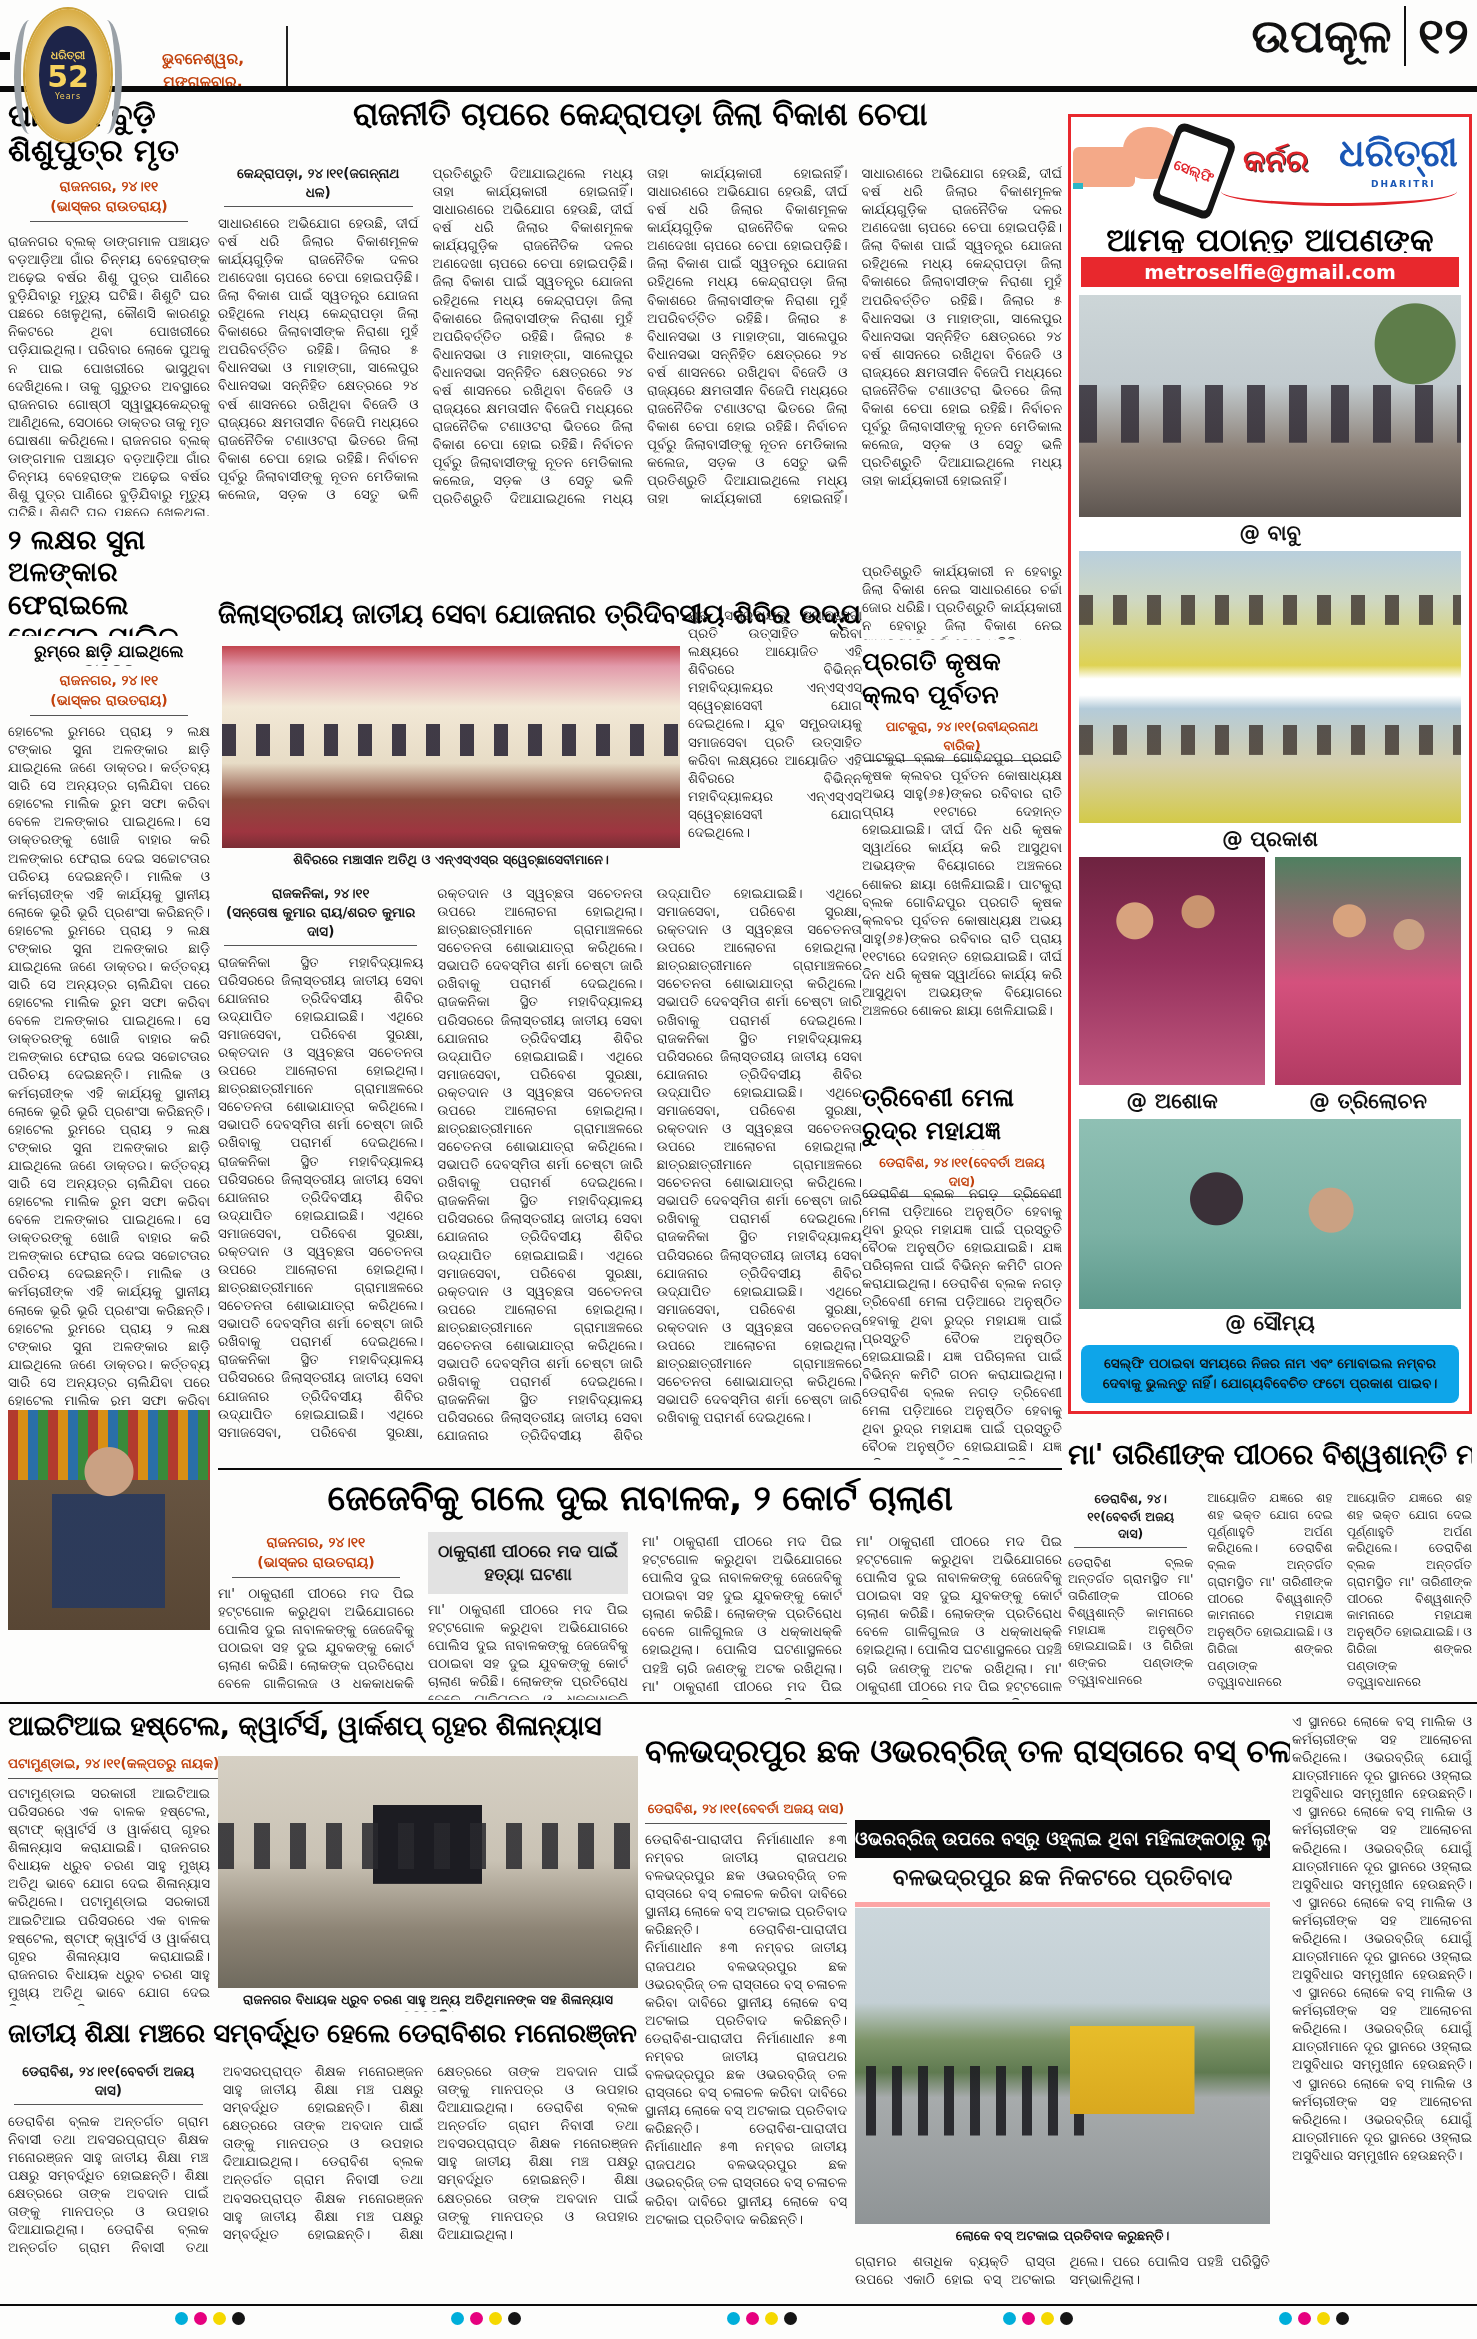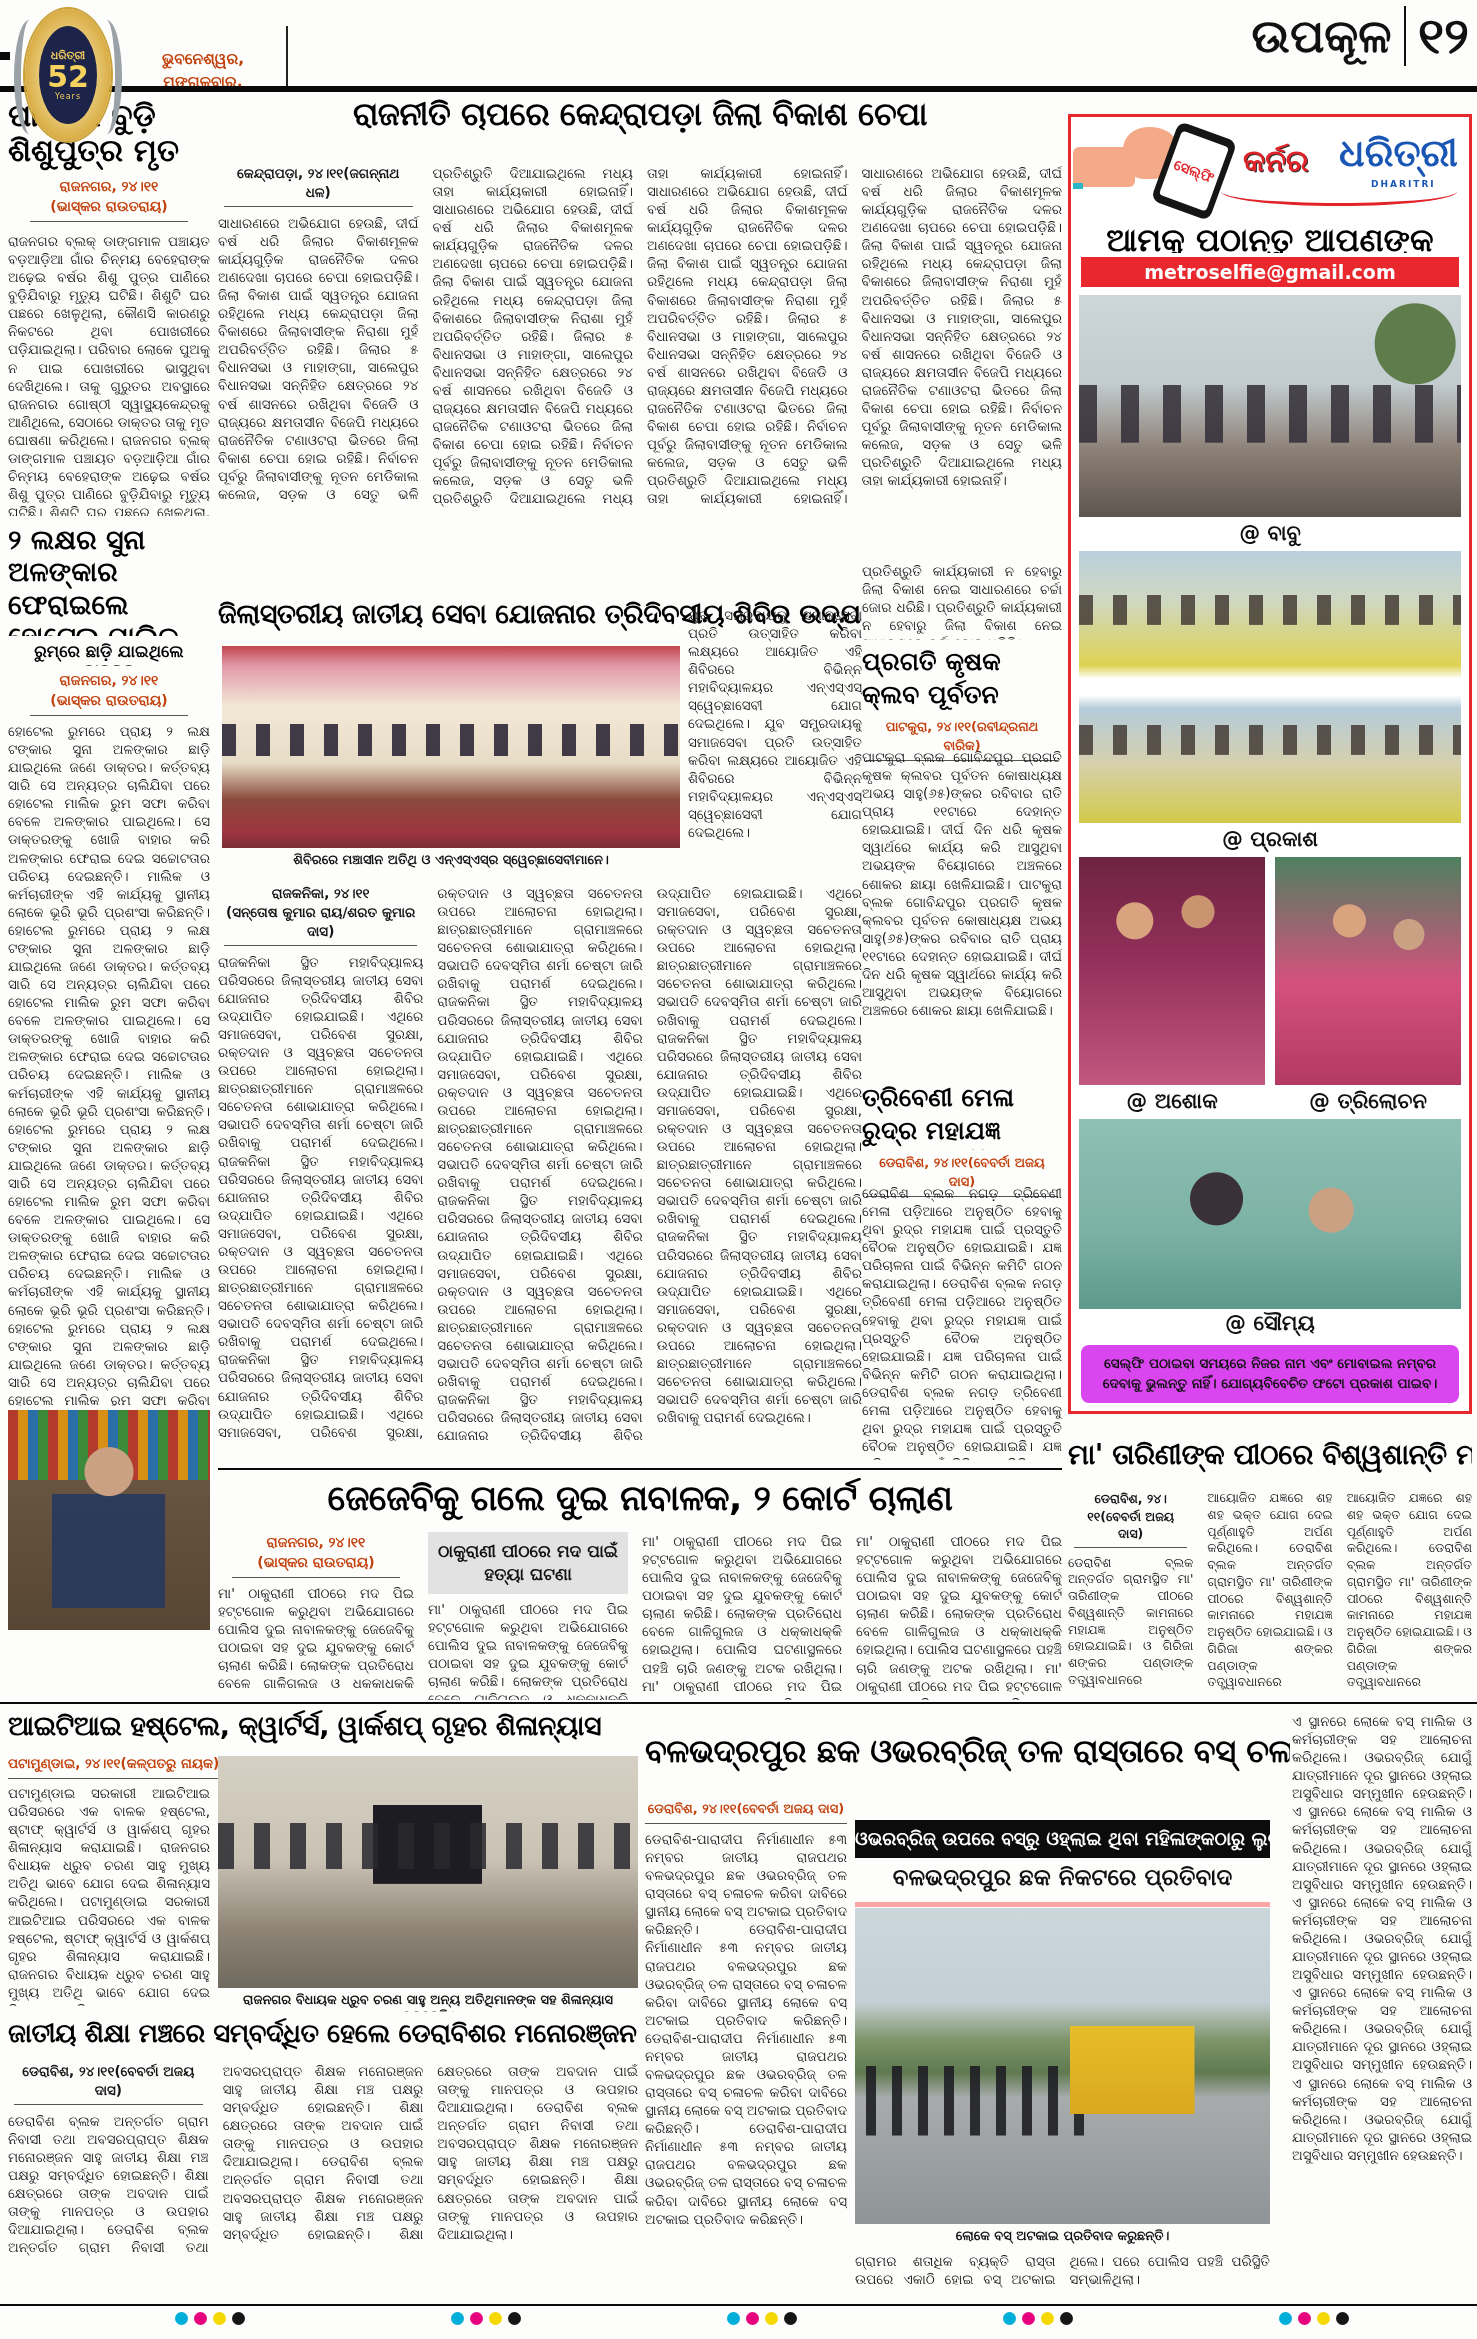--- a/index.html
+++ b/index.html
@@ -29,21 +29,21 @@
       background:radial-gradient(ellipse at center,#f8e9b0 0%,#ecd083 40%,#d9ad45 70%,#b98a2a 100%);
       box-shadow:0 0 0 2px #caa139;}
   #badge .oval{position:absolute;left:25px;top:22px;width:58px;height:98px;border-radius:50%;background:#1d2449;
       display:flex;flex-direction:column;align-items:center;justify-content:center;color:#f2cd5e;overflow:hidden;}
   #badge .nm{font-size:11px;font-weight:bold;}
   #badge .n52{font-size:30px;font-weight:bold;line-height:1;color:#f6d35f;}
   #badge .yr{font-size:8px;letter-spacing:1px;}
   
   #selfiebox{position:absolute;left:1068px;top:114px;width:404px;height:1300px;border:3px solid #e8282d;background:#fff;box-sizing:border-box;}
   .scap{font-size:21px;font-weight:bold;text-align:center;overflow:hidden;}
-  .snote{background:#d946ef;border-radius:8px;font-size:13.5px;font-weight:bold;text-align:center;line-height:1.45;
+  .snote{background:#0ea5e9;border-radius:8px;font-size:13.5px;font-weight:bold;text-align:center;line-height:1.45;
          display:flex;align-items:center;justify-content:center;padding:2px 8px;box-sizing:border-box;overflow:hidden;}
   #emailbar{background:#e8282d;color:#fff;font-weight:bold;font-size:19px;text-align:center;line-height:30px;overflow:hidden;}
   
   .hand-arm{position:absolute;left:2px;top:26px;width:62px;height:40px;background:#f4a988;border-radius:6px;}
   .hand-band{position:absolute;left:2px;top:62px;width:10px;height:6px;background:#2ab6c6;}
   .hand-fingers{position:absolute;left:52px;top:6px;width:58px;height:52px;background:#f4a988;border-radius:45% 55% 50% 40%;}
   .phone{position:absolute;left:92px;top:8px;width:62px;height:84px;background:#151515;border-radius:9px;transform:rotate(20deg);}
   .phone .scr{position:absolute;left:6px;top:8px;right:6px;bottom:8px;background:#fff;border-radius:4px;
         display:flex;align-items:center;justify-content:center;font-weight:bold;color:#e0242a;font-size:14px;}
   .brand-corner{position:absolute;left:172px;top:22px;font-size:30px;font-weight:bold;color:#e0242a;

